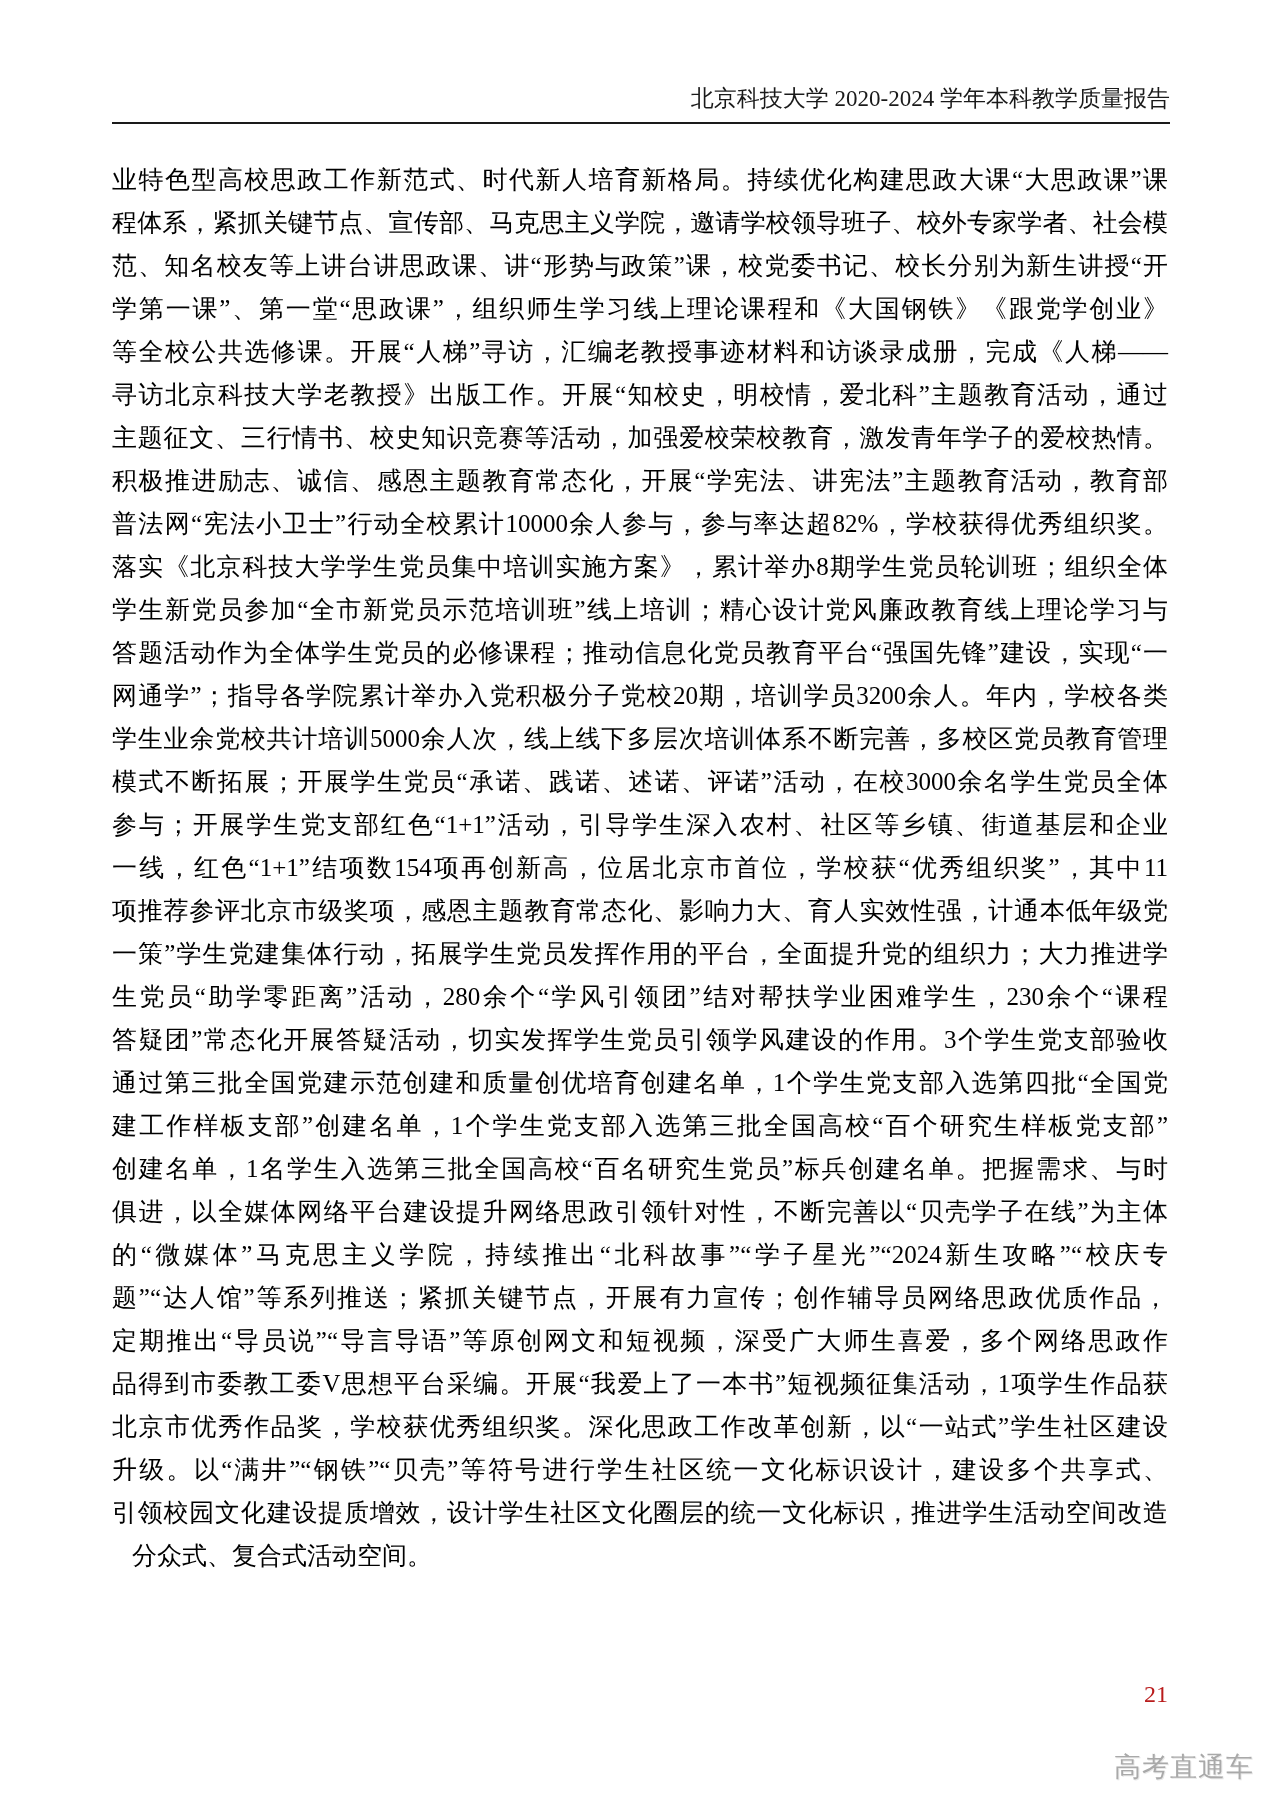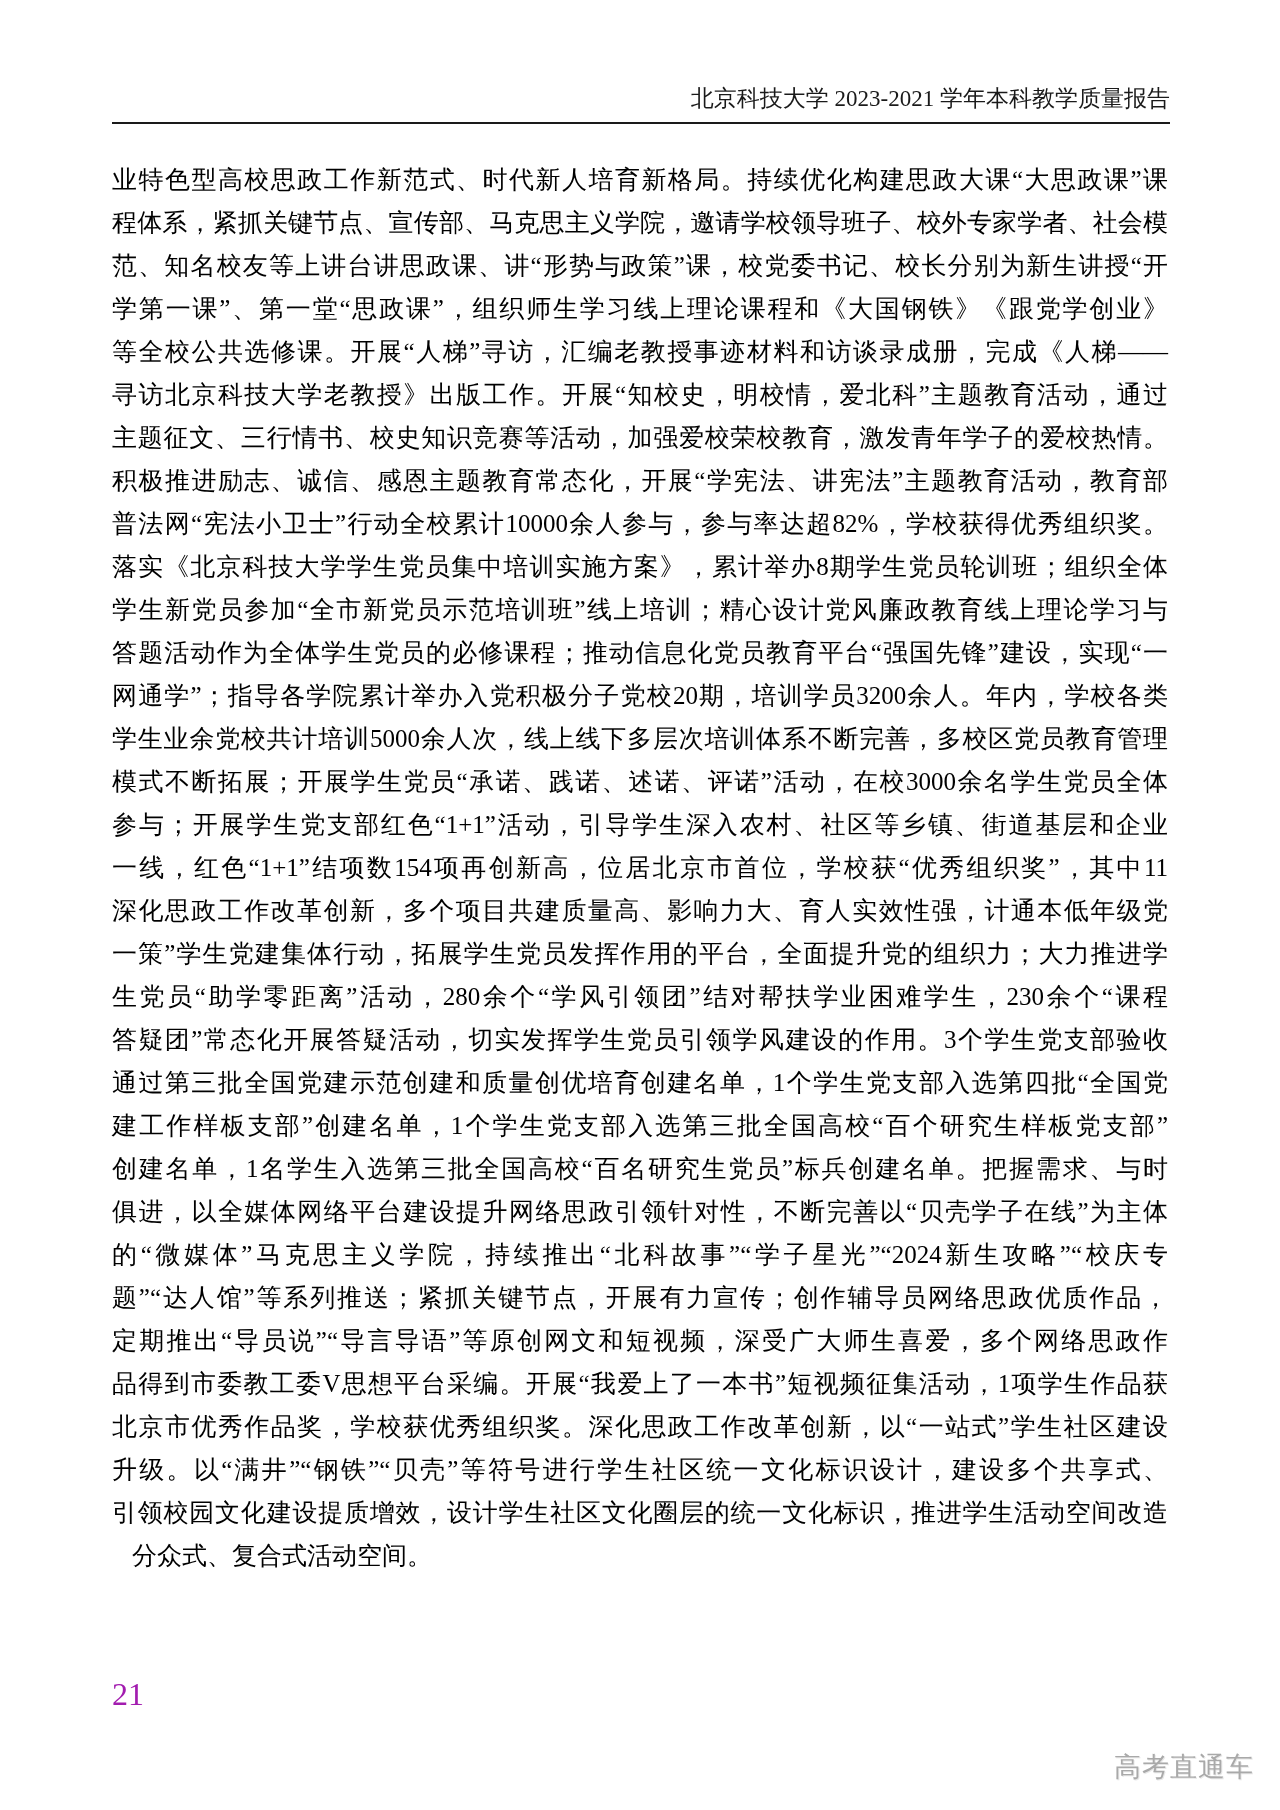--- a/index.html
+++ b/index.html
@@ -51,43 +51,43 @@
   }
   .text-line:last-child {
     text-align-last: left;
     margin-left: 20px;
   }
   .page-number {
     position: absolute;
     top: 1680px;
     left: 112px;
     width: 1056px;
-    text-align: left;
-    font-size: 32px;
+    text-align: right;
+    font-size: 24px;
     line-height: 28px;
-    color: #a21caf;
+    color: #b91c1c;
   }
   .watermark {
     position: absolute;
     top: 1752px;
     right: 26px;
     font-size: 27px;
     line-height: 30px;
     letter-spacing: 1px;
     color: #a9a9a9;
     font-family: "Liberation Sans", "DejaVu Sans", sans-serif;
     text-shadow: 1px 1px 0 #e8e8e8;
   }
 </style>
 </head>
 <body>
 
 <div class="page">
 
-  <div class="header-title">北京科技大学 2023-2021 学年本科教学质量报告</div>
+  <div class="header-title">北京科技大学 2020-2024 学年本科教学质量报告</div>
 
   <div class="header-rule"></div>
 
   <div class="body-text">
       <div class="text-line">业特色型高校思政工作新范式、时代新人培育新格局。持续优化构建思政大课“大思政课”课</div>
       <div class="text-line">程体系，紧抓关键节点、宣传部、马克思主义学院，邀请学校领导班子、校外专家学者、社会模</div>
       <div class="text-line">范、知名校友等上讲台讲思政课、讲“形势与政策”课，校党委书记、校长分别为新生讲授“开</div>
       <div class="text-line">学第一课”、第一堂“思政课”，组织师生学习线上理论课程和《大国钢铁》《跟党学创业》</div>
       <div class="text-line">等全校公共选修课。开展“人梯”寻访，汇编老教授事迹材料和访谈录成册，完成《人梯——</div>
       <div class="text-line">寻访北京科技大学老教授》出版工作。开展“知校史，明校情，爱北科”主题教育活动，通过</div>
@@ -95,21 +95,21 @@
       <div class="text-line">积极推进励志、诚信、感恩主题教育常态化，开展“学宪法、讲宪法”主题教育活动，教育部</div>
       <div class="text-line">普法网“宪法小卫士”行动全校累计10000余人参与，参与率达超82%，学校获得优秀组织奖。</div>
       <div class="text-line">落实《北京科技大学学生党员集中培训实施方案》，累计举办8期学生党员轮训班；组织全体</div>
       <div class="text-line">学生新党员参加“全市新党员示范培训班”线上培训；精心设计党风廉政教育线上理论学习与</div>
       <div class="text-line">答题活动作为全体学生党员的必修课程；推动信息化党员教育平台“强国先锋”建设，实现“一</div>
       <div class="text-line">网通学”；指导各学院累计举办入党积极分子党校20期，培训学员3200余人。年内，学校各类</div>
       <div class="text-line">学生业余党校共计培训5000余人次，线上线下多层次培训体系不断完善，多校区党员教育管理</div>
       <div class="text-line">模式不断拓展；开展学生党员“承诺、践诺、述诺、评诺”活动，在校3000余名学生党员全体</div>
       <div class="text-line">参与；开展学生党支部红色“1+1”活动，引导学生深入农村、社区等乡镇、街道基层和企业</div>
       <div class="text-line">一线，红色“1+1”结项数154项再创新高，位居北京市首位，学校获“优秀组织奖”，其中11</div>
-      <div class="text-line">深化思政工作改革创新，多个项目共建质量高、影响力大、育人实效性强，计通本低年级党</div>
+      <div class="text-line">项推荐参评北京市级奖项，感恩主题教育常态化、影响力大、育人实效性强，计通本低年级党</div>
       <div class="text-line">一策”学生党建集体行动，拓展学生党员发挥作用的平台，全面提升党的组织力；大力推进学</div>
       <div class="text-line">生党员“助学零距离”活动，280余个“学风引领团”结对帮扶学业困难学生，230余个“课程</div>
       <div class="text-line">答疑团”常态化开展答疑活动，切实发挥学生党员引领学风建设的作用。3个学生党支部验收</div>
       <div class="text-line">通过第三批全国党建示范创建和质量创优培育创建名单，1个学生党支部入选第四批“全国党</div>
       <div class="text-line">建工作样板支部”创建名单，1个学生党支部入选第三批全国高校“百个研究生样板党支部”</div>
       <div class="text-line">创建名单，1名学生入选第三批全国高校“百名研究生党员”标兵创建名单。把握需求、与时</div>
       <div class="text-line">俱进，以全媒体网络平台建设提升网络思政引领针对性，不断完善以“贝壳学子在线”为主体</div>
       <div class="text-line">的“微媒体”马克思主义学院，持续推出“北科故事”“学子星光”“2024新生攻略”“校庆专</div>
       <div class="text-line">题”“达人馆”等系列推送；紧抓关键节点，开展有力宣传；创作辅导员网络思政优质作品，</div>
       <div class="text-line">定期推出“导员说”“导言导语”等原创网文和短视频，深受广大师生喜爱，多个网络思政作</div>

